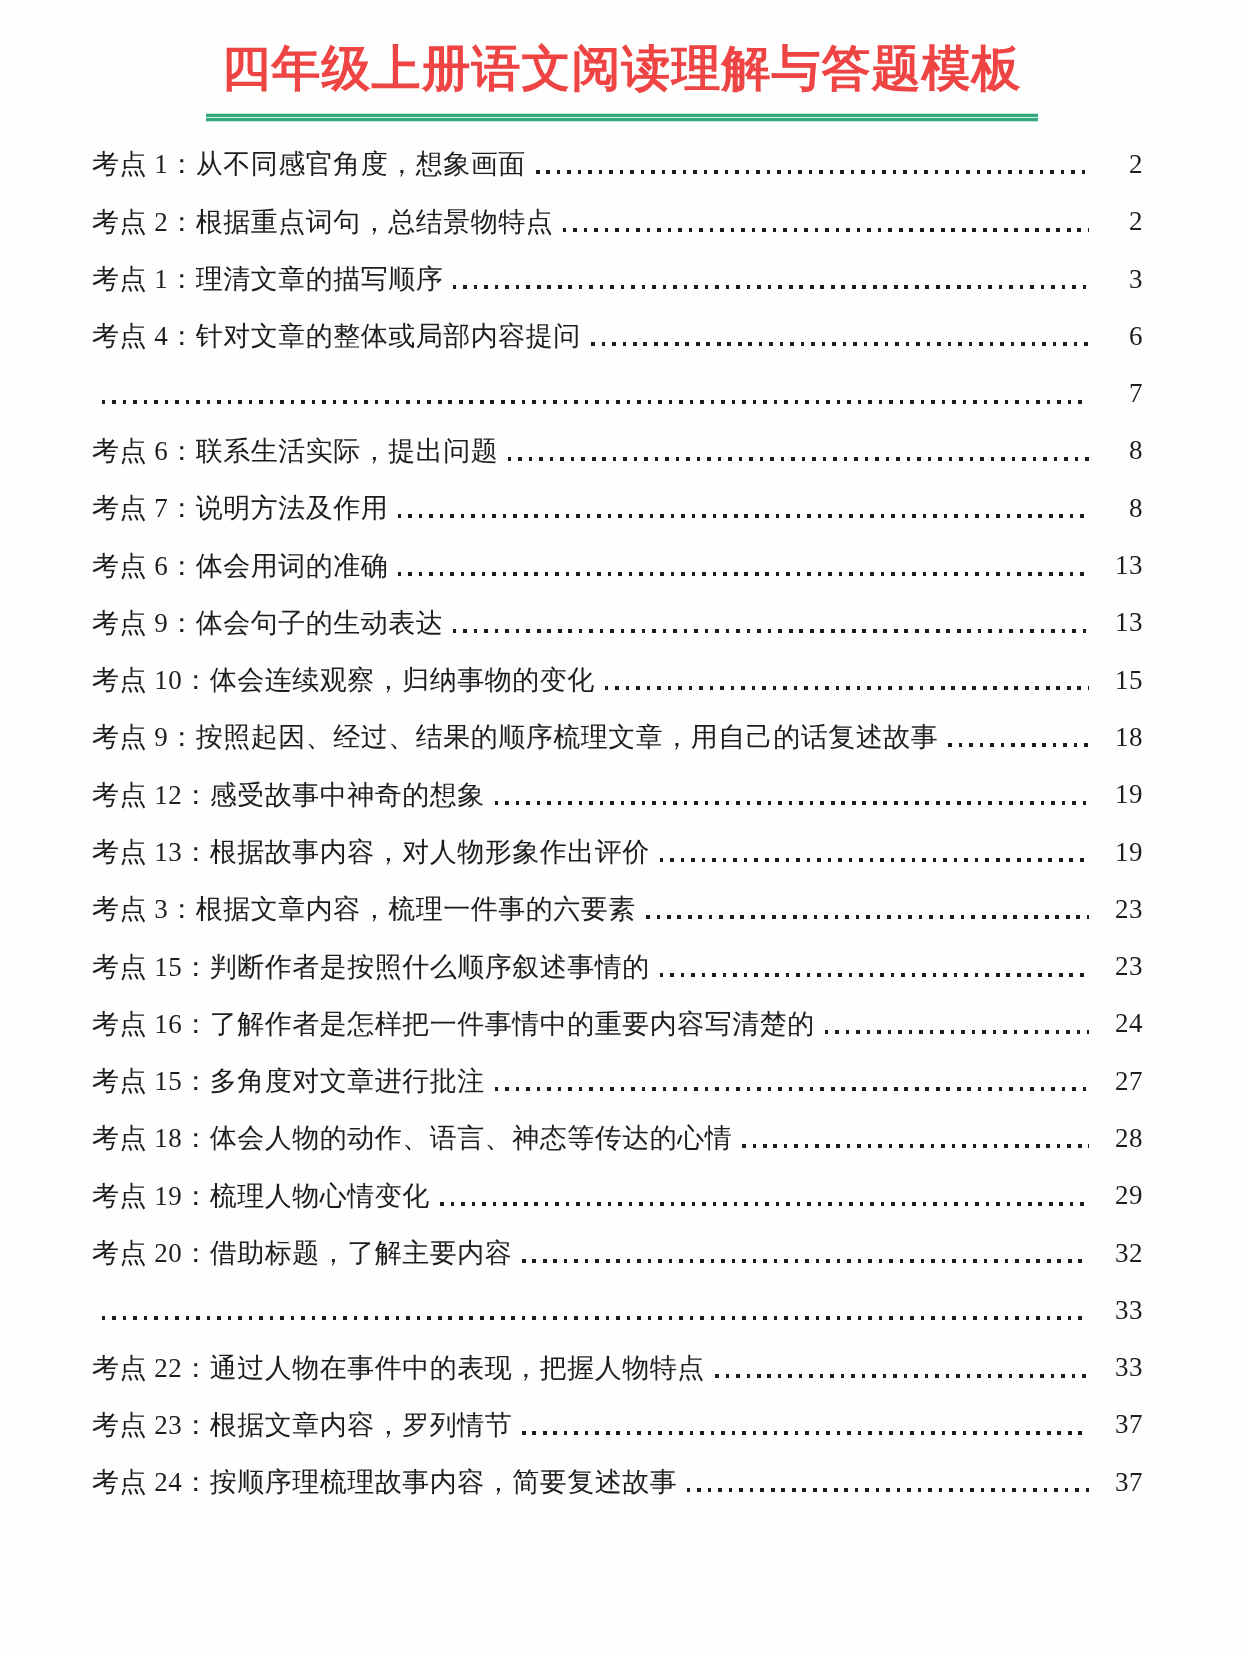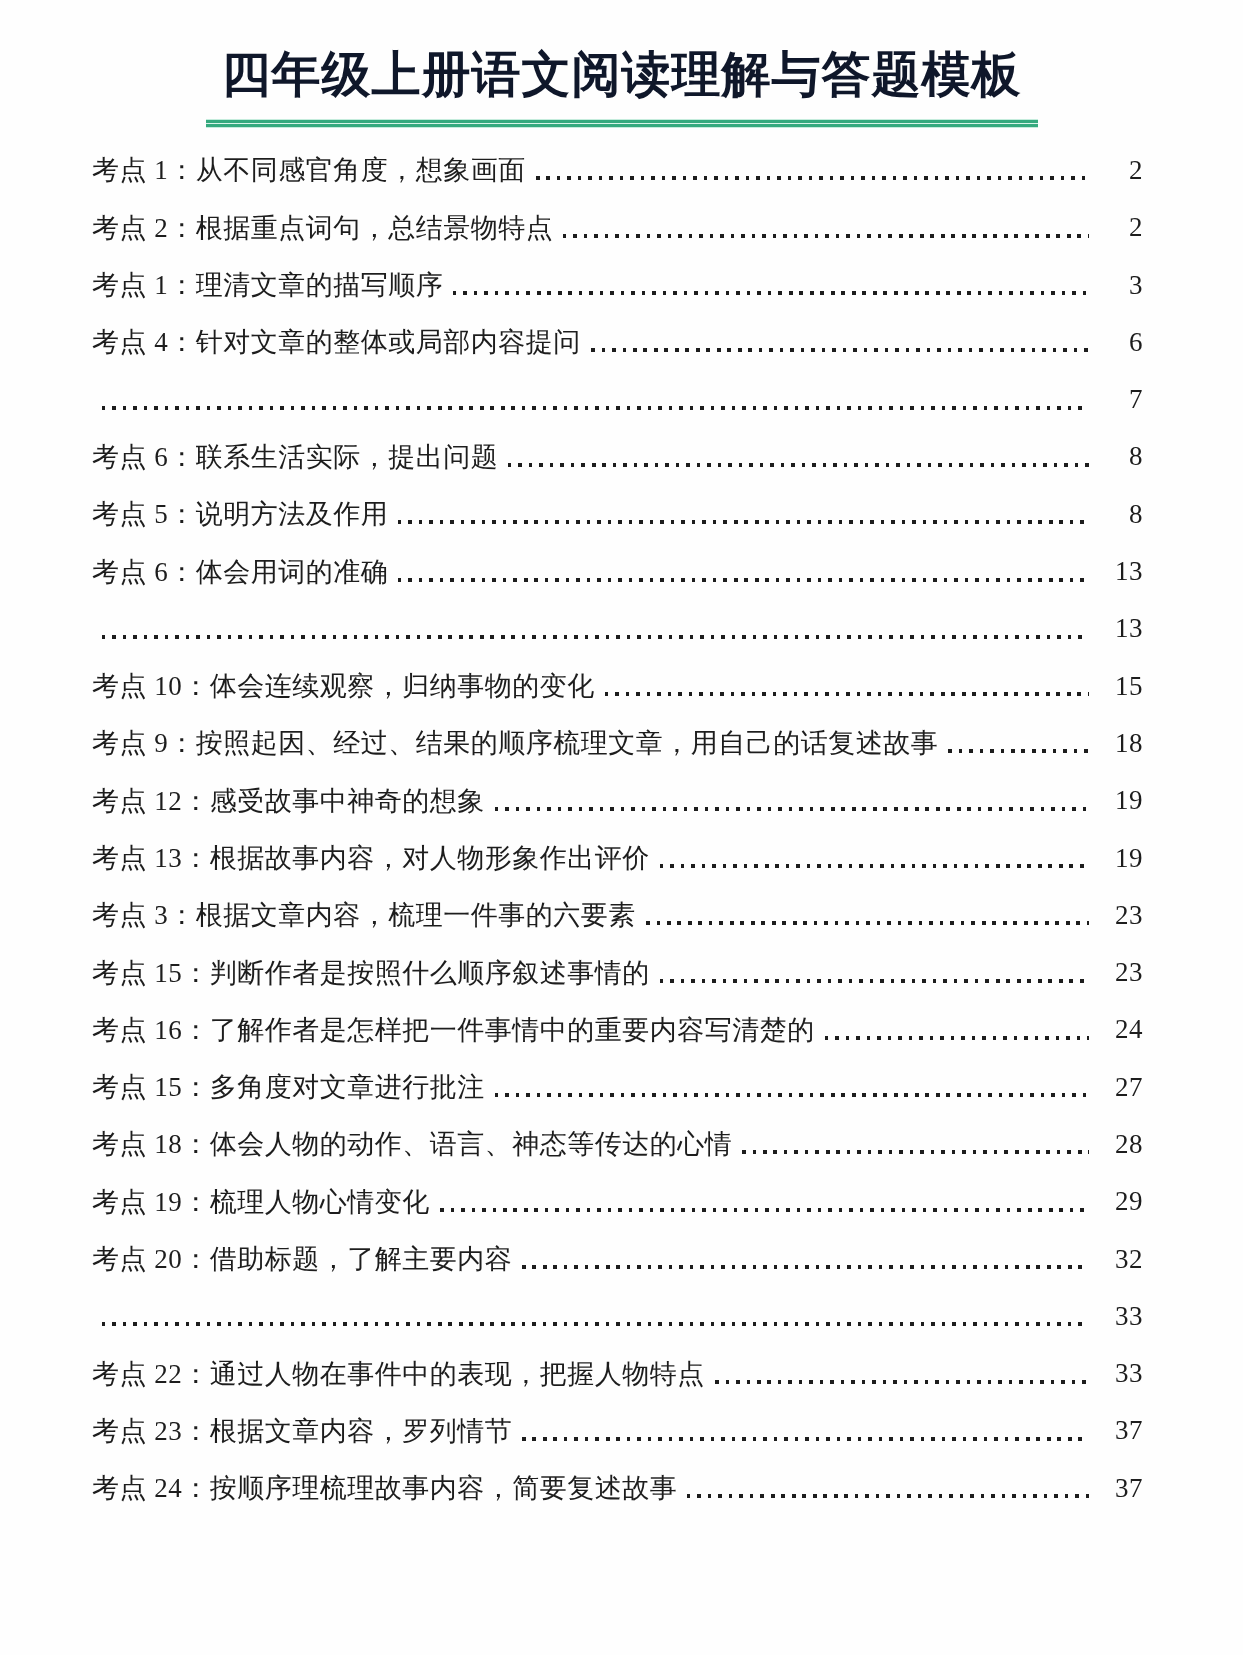--- a/index.html
+++ b/index.html
@@ -19,23 +19,23 @@
     box-sizing: border-box;
   }
   .header {
     padding-top: 38px;
     text-align: center;
   }
   .doc-title {
     font-size: 49px;
     font-weight: 800;
     letter-spacing: 1px;
-    color: #0f172a;
+    color: #ef4444;
     line-height: 1.2;
-    margin: 8px;
+    margin: 2px;
   }
   .title-underline {
     width: 832px;
     height: 9px;
     margin: 14px auto 0 auto;
     background: linear-gradient(
       to bottom,
       #c4ecdc 0px, #c4ecdc 1px,
       #35a97e 1px, #35a97e 4px,
       #d8f3e8 4px, #d8f3e8 5px,
@@ -118,32 +118,33 @@
     <span class="toc-page">7</span>
   </div>
 
   <div class="toc-item">
     <span class="toc-label">考点 6：联系生活实际，提出问题</span>
     <span class="toc-leader"></span>
     <span class="toc-page">8</span>
   </div>
 
   <div class="toc-item">
-    <span class="toc-label">考点 5：说明方法及作用</span>
+    <span class="toc-label">考点 7：说明方法及作用</span>
     <span class="toc-leader"></span>
     <span class="toc-page">8</span>
   </div>
 
   <div class="toc-item">
     <span class="toc-label">考点 6：体会用词的准确</span>
     <span class="toc-leader"></span>
     <span class="toc-page">13</span>
   </div>
 
   <div class="toc-item">
+    <span class="toc-label">考点 9：体会句子的生动表达</span>
     <span class="toc-leader"></span>
     <span class="toc-page">13</span>
   </div>
 
   <div class="toc-item">
     <span class="toc-label">考点 10：体会连续观察，归纳事物的变化</span>
     <span class="toc-leader"></span>
     <span class="toc-page">15</span>
   </div>
 

